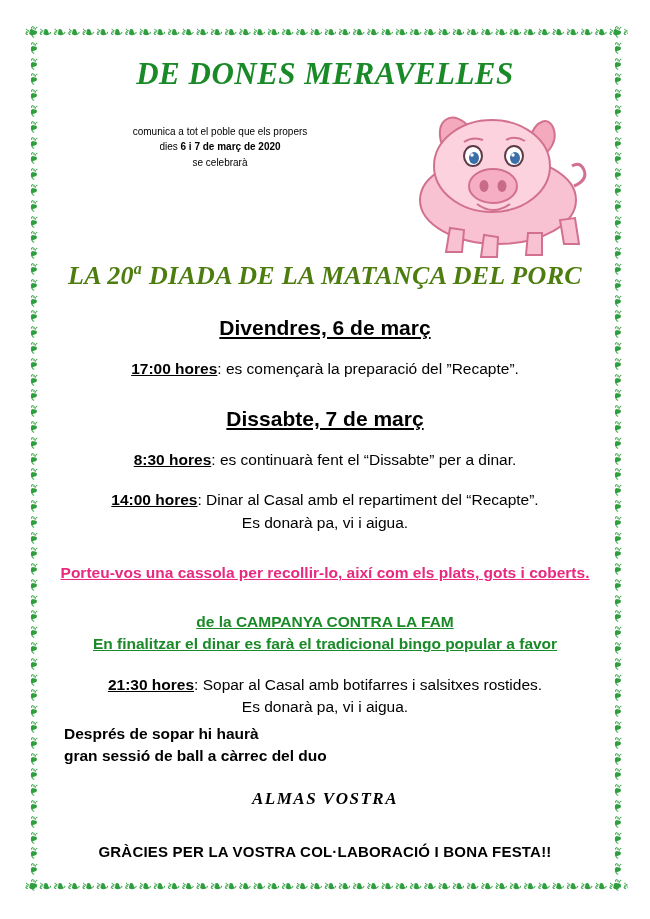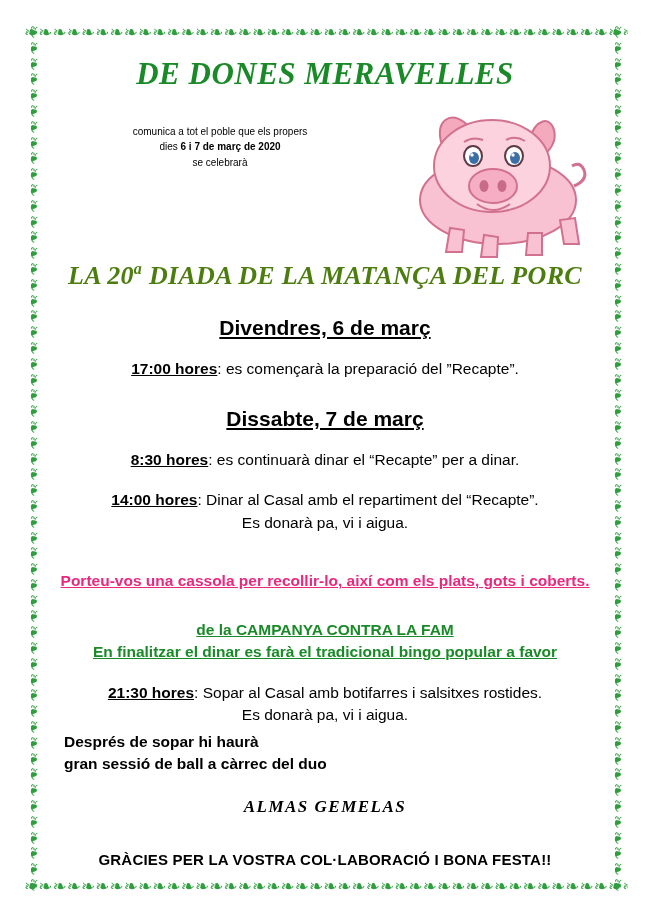--- a/index.html
+++ b/index.html
@@ -128,21 +128,21 @@
     line-height: 1.45;
   }
   .line .u { text-decoration: underline; font-weight: bold; }
   .line b { font-weight: normal; text-align: right; }
 
   .note-pink {
     color: #e8297f;
     font-weight: bold;
     font-size: 15.5px;
     text-decoration: underline;
-    margin-top: 36px;
+    margin-top: 28px;
     line-height: 1.45;
     padding: 0 6px;
   }
   .note-green {
     color: #1a8a28;
     font-weight: bold;
     font-size: 15.5px;
     text-decoration: underline;
     margin-top: 26px;
     line-height: 1.45;
@@ -349,21 +349,21 @@
       <span>LA 20</span><span class="sup">a</span><span> DIADA DE LA MATANÇA DEL PORC</span>
     </div>
 
     <div class="day">Divendres, 6 de març</div>
     <div class="line">
       <span class="u">17:00 hores</span><span>: es començarà la preparació del ”Recapte”.</span>
     </div>
 
     <div class="day">Dissabte, 7 de març</div>
     <div class="line">
-      <span class="u">8:30 hores</span><span>: es continuarà dinar el “Recapte” per a dinar.</span>
+      <span class="u">8:30 hores</span><span>: es continuarà fent el “Dissabte” per a dinar.</span>
     </div>
     <div class="line">
       <span class="u">14:00 hores</span><b>: Dinar al Casal amb el repartiment del “Recapte”.</b>
       <div>Es donarà pa, vi i aigua.</div>
     </div>
 
     <div class="note-pink">Porteu-vos una cassola per recollir-lo, així com els plats, gots i coberts.</div>
 
     <div class="note-green">
       <div>de la CAMPANYA CONTRA LA FAM</div>
@@ -373,17 +373,17 @@
     <div class="line">
       <span class="u">21:30 hores</span><b>: Sopar al Casal amb botifarres i salsitxes rostides.</b>
       <div>Es donarà pa, vi i aigua.</div>
     </div>
 
     <div class="left-block">
       <div>Després de sopar hi haurà</div>
       <div>gran sessió de ball a càrrec del duo</div>
     </div>
 
-    <div class="duo">ALMAS  GEMELAS</div>
+    <div class="duo">ALMAS  VOSTRA</div>
 
     <div class="thanks">GRÀCIES PER LA VOSTRA COL·LABORACIÓ I BONA FESTA!!</div>
   </div>
 </div>
 
 </body></html>

